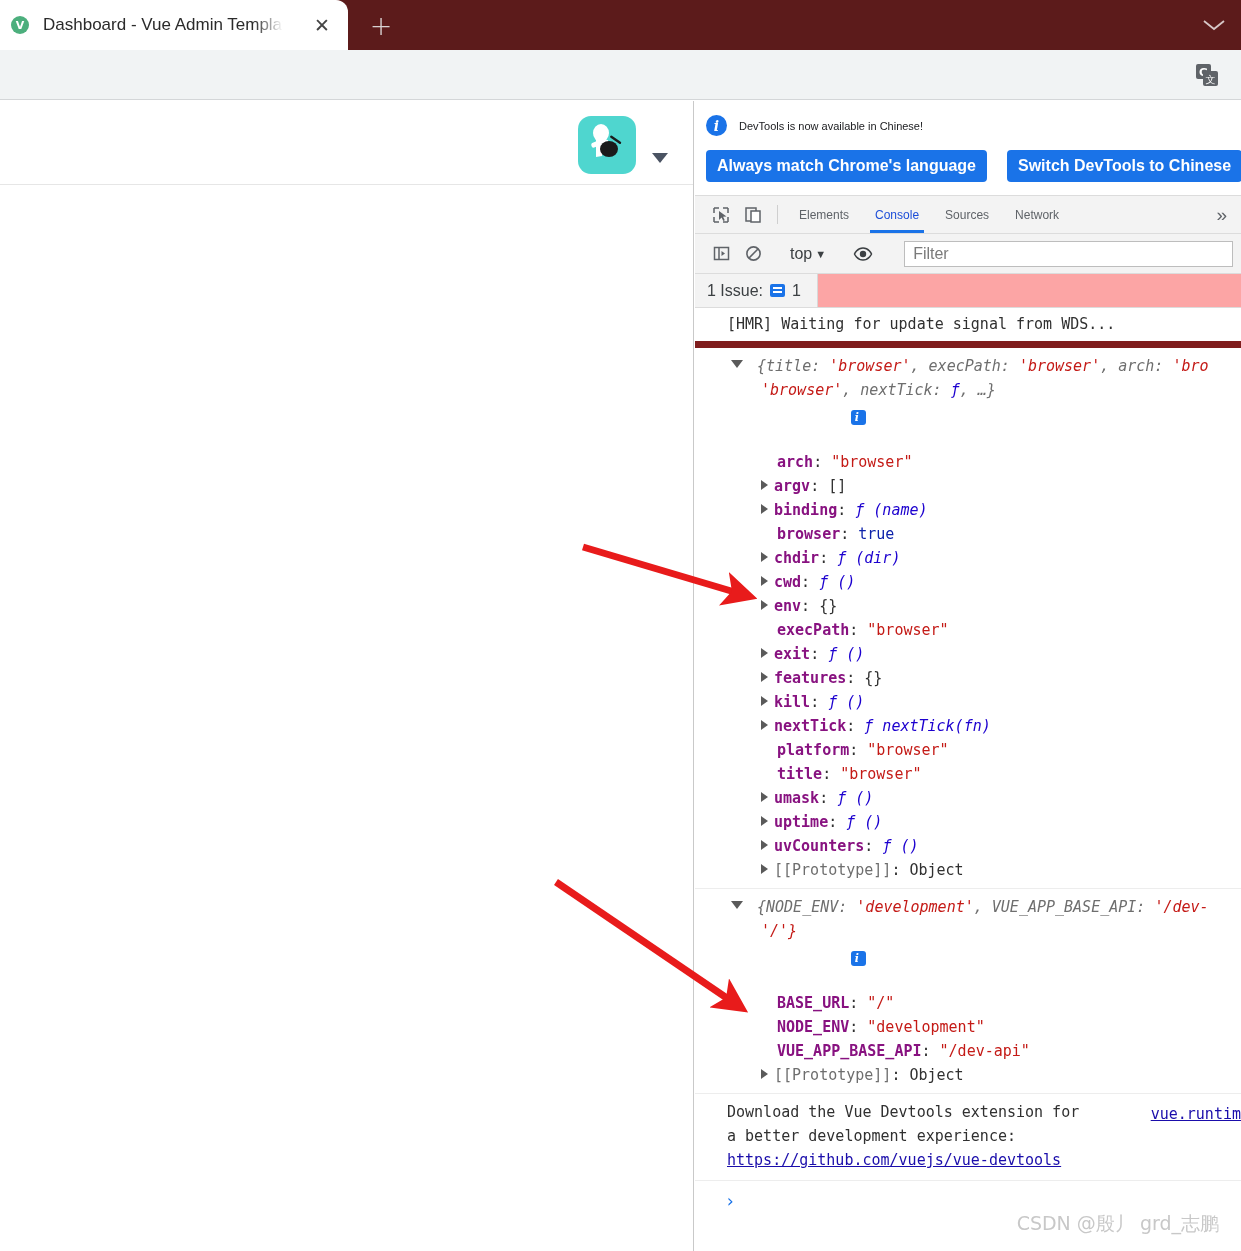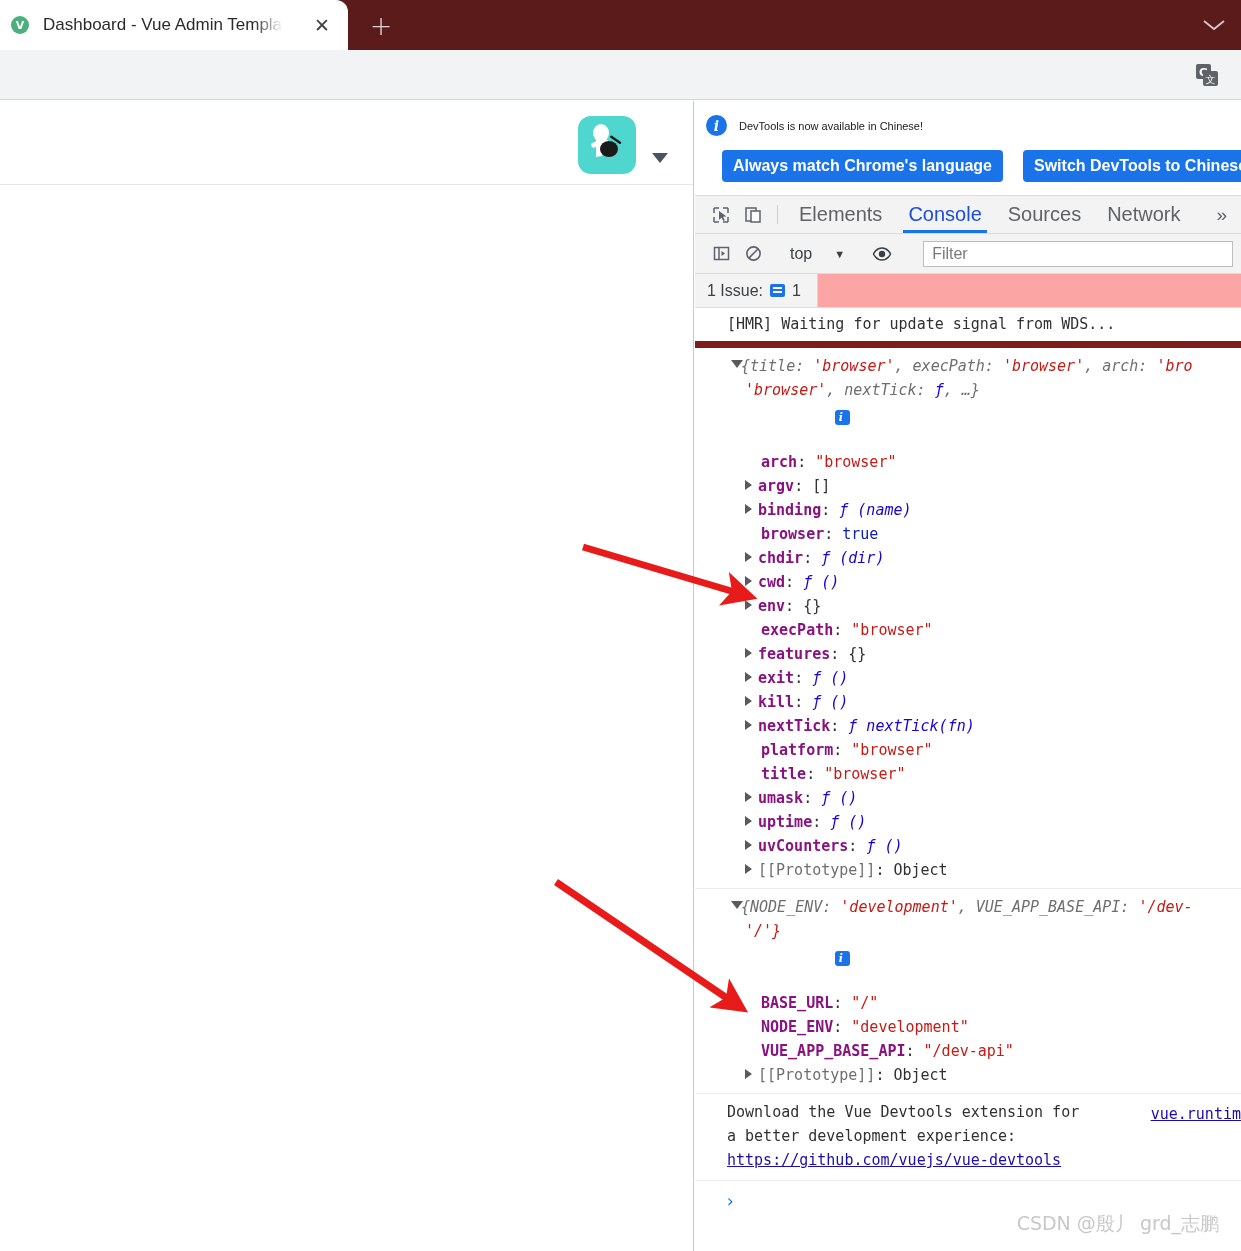--- a/index.html
+++ b/index.html
@@ -118,21 +118,21 @@
     background: #1a73e8; color: #ffffff;
     font-size: 14px; font-weight: bold; font-style: italic;
     display: flex; align-items: center; justify-content: center;
     font-family: "DejaVu Serif", serif;
     flex: 0 0 auto;
   }
   .dt-banner-text {
     margin-left: 12px; font-size: 11px; color: #202124;
   }
   .dt-banner-buttons {
-    display: flex; gap: 20px; padding: 14px 0 0 11px; margin-left: 16px;
+    display: flex; gap: 20px; padding: 14px 0 0 11px;
   }
   .dt-btn {
     background: #1a73e8; color: #ffffff;
     border: none; border-radius: 4px;
     padding: 7px 11px; font-size: 16px; font-weight: bold;
     font-family: "Liberation Sans", sans-serif;
     white-space: nowrap; cursor: pointer;
   }
 
   .dt-tabbar {
@@ -145,40 +145,40 @@
   .dt-tool-icon {
     width: 32px; display: flex; align-items: center; justify-content: center;
     color: #5f6368;
   }
   .dt-tool-icon:first-child { margin-left: 10px; }
   .dt-sep {
     width: 1px; background: #cfcfcf; margin: 9px 8px;
   }
   .dt-tab {
     display: flex; align-items: center; padding: 0 13px;
-    font-size: 20px; color: #5f6368; cursor: pointer;
+    font-size: 12px; color: #5f6368; cursor: pointer;
     position: relative;
   }
   .dt-tab.active { color: #1d4ed8; }
   .dt-tab.active::after {
     content: ""; position: absolute; left: 8px; right: 8px; bottom: 0;
     height: 3px; background: #1a73e8;
   }
   .dt-more {
     margin-left: auto; padding: 0 14px;
     display: flex; align-items: center; color: #5f6368; font-size: 19px;
   }
 
   .dt-consolebar {
     height: 40px; background: #f3f3f3;
     border-bottom: 1px solid #dcdcdc;
     display: flex; align-items: center;
   }
   .dt-ctx {
-    font-size: 16px; color: #3c4043; display: flex; align-items: center; gap: 22px;
+    font-size: 16px; color: #3c4043; display: flex; align-items: center; gap: 3px;
     padding: 0 4px; cursor: pointer;
   }
   .dt-filter {
     flex: 1; height: 26px; margin: 0 8px 0 8px;
     border: 1px solid #bdbdbd; background: #ffffff;
     font-size: 16px; color: #5f6368; padding: 0 8px;
     font-family: "Liberation Sans", sans-serif;
   }
   .dt-filter::placeholder { color: #7a7a7a; }
 
@@ -204,21 +204,21 @@
   }
 
   
   .console {
     background: #ffffff;
     font-family: "DejaVu Sans Mono", monospace;
     font-size: 15px; line-height: 24px;
     color: #303030;
     overflow: hidden;
   }
-  .log-group { border-bottom: 1px solid #ededed; padding: 6px 0 6px 0; }
+  .log-group { border-bottom: 1px solid #ededed; padding: 6px 0 6px 16px; }
   .log-line { white-space: pre; padding-left: 32px; }
   .indent1 { padding-left: 66px; }
   .indent-arrow { padding-left: 50px; }
   .tri {
     display: inline-block; width: 0; height: 0;
     border-top: 5px solid transparent;
     border-bottom: 5px solid transparent;
     border-left: 7px solid #5a5a5a;
     vertical-align: 1px; margin-right: 6px;
   }
@@ -410,22 +410,22 @@
         </div>
         <div id="process-rows">
             <div class="log-line indent1"><span class="k">arch</span><span>: </span><span class="str">"browser"</span></div>
             <div class="log-line indent-arrow"><span class="tri"></span><span class="k">argv</span><span>: </span><span class="">[]</span></div>
             <div class="log-line indent-arrow"><span class="tri"></span><span class="k">binding</span><span>: </span><span class="fn">ƒ (name)</span></div>
             <div class="log-line indent1"><span class="k">browser</span><span>: </span><span class="bool">true</span></div>
             <div class="log-line indent-arrow"><span class="tri"></span><span class="k">chdir</span><span>: </span><span class="fn">ƒ (dir)</span></div>
             <div class="log-line indent-arrow"><span class="tri"></span><span class="k">cwd</span><span>: </span><span class="fn">ƒ ()</span></div>
             <div class="log-line indent-arrow"><span class="tri"></span><span class="k">env</span><span>: </span><span class="">{}</span></div>
             <div class="log-line indent1"><span class="k">execPath</span><span>: </span><span class="str">"browser"</span></div>
+            <div class="log-line indent-arrow"><span class="tri"></span><span class="k">exit</span><span>: </span><span class="fn">ƒ ()</span></div>
             <div class="log-line indent-arrow"><span class="tri"></span><span class="k">features</span><span>: </span><span class="">{}</span></div>
-            <div class="log-line indent-arrow"><span class="tri"></span><span class="k">exit</span><span>: </span><span class="fn">ƒ ()</span></div>
             <div class="log-line indent-arrow"><span class="tri"></span><span class="k">kill</span><span>: </span><span class="fn">ƒ ()</span></div>
             <div class="log-line indent-arrow"><span class="tri"></span><span class="k">nextTick</span><span>: </span><span class="fn">ƒ nextTick(fn)</span></div>
             <div class="log-line indent1"><span class="k">platform</span><span>: </span><span class="str">"browser"</span></div>
             <div class="log-line indent1"><span class="k">title</span><span>: </span><span class="str">"browser"</span></div>
             <div class="log-line indent-arrow"><span class="tri"></span><span class="k">umask</span><span>: </span><span class="fn">ƒ ()</span></div>
             <div class="log-line indent-arrow"><span class="tri"></span><span class="k">uptime</span><span>: </span><span class="fn">ƒ ()</span></div>
             <div class="log-line indent-arrow"><span class="tri"></span><span class="k">uvCounters</span><span>: </span><span class="fn">ƒ ()</span></div>
             <div class="log-line indent-arrow"><span class="tri"></span><span class="proto">[[Prototype]]</span><span>: </span><span class="">Object</span></div>
           </div>
       </div>

